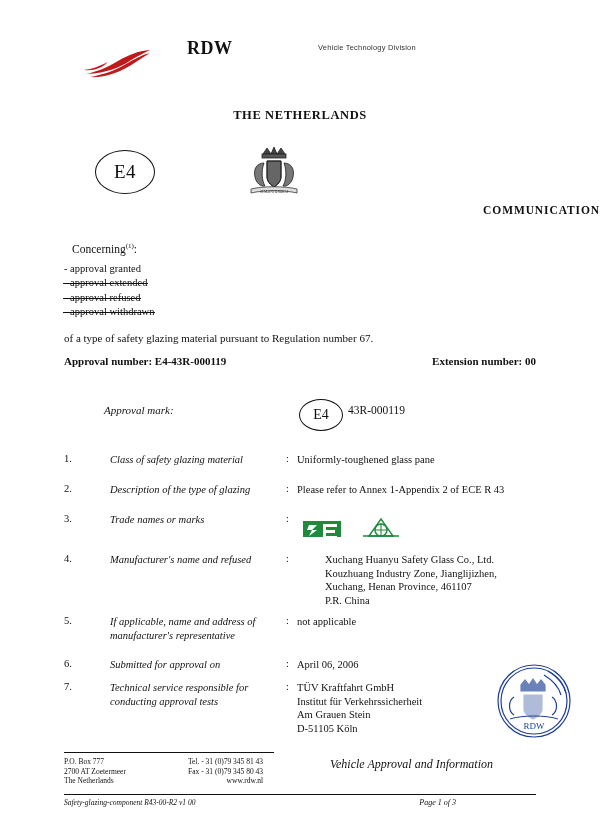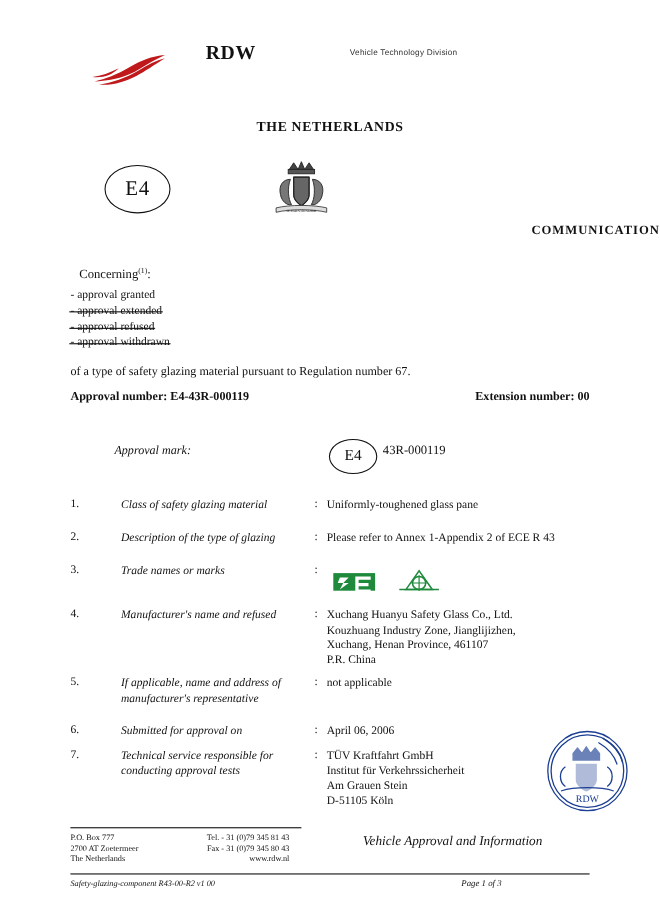--- a/index.html
+++ b/index.html
@@ -388,21 +388,21 @@
           <circle cx="84" cy="17" r="6"></circle>
           <path d="M84 10 L84 24 M77 17 L91 17" stroke-width="1.1"></path>
         </g>
       </svg>
     </div>
 
     <div class="row" style="top:100px;">
       <span class="num">4.</span>
       <span class="label">Manufacturer's name and refused</span>
       <span class="colon">:</span>
-      <span class="value" style="white-space:pre-line;">Xuchang Huanyu Safety Glass Co., Ltd.
+      <span class="value" style="white-space:pre-line;margin-left:28px;">Xuchang Huanyu Safety Glass Co., Ltd.
 Kouzhuang Industry Zone, Jianglijizhen,
 Xuchang, Henan Province, 461107
 P.R. China</span>
     </div>
 
     <div class="row" style="top:162px;">
       <span class="num">5.</span>
       <span class="label">If applicable, name and address of manufacturer's representative</span>
       <span class="colon">:</span>
       <span class="value">not applicable</span>

